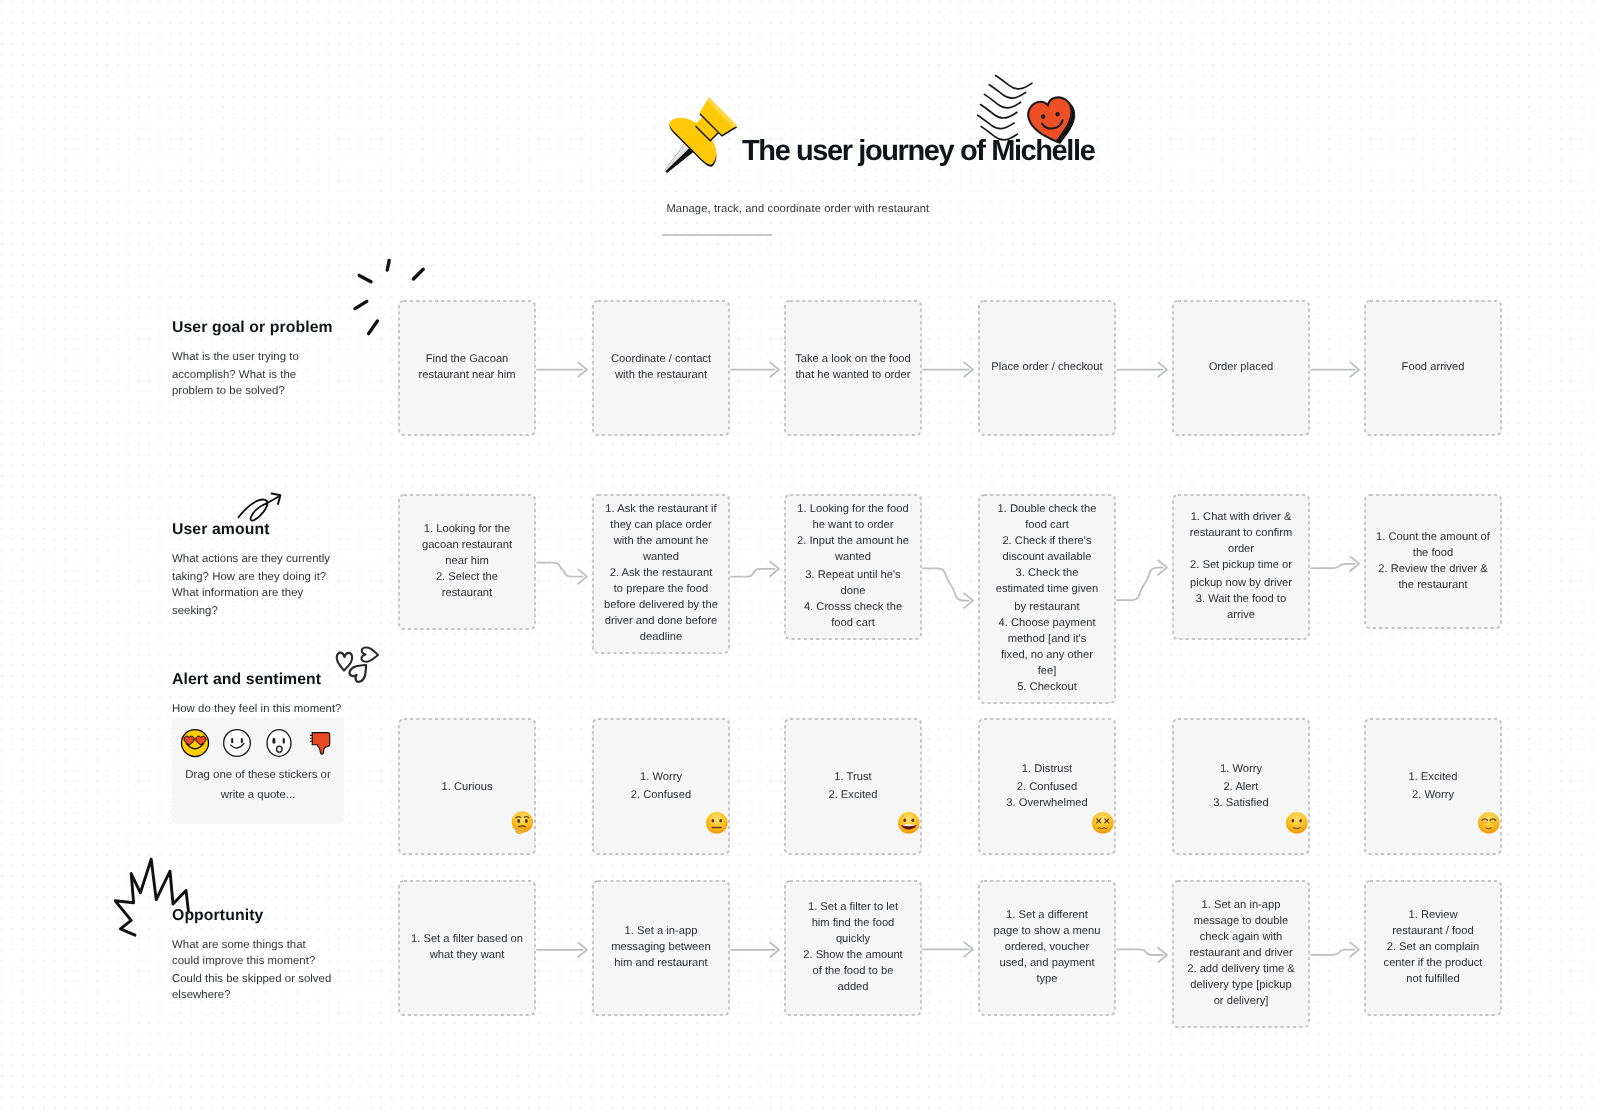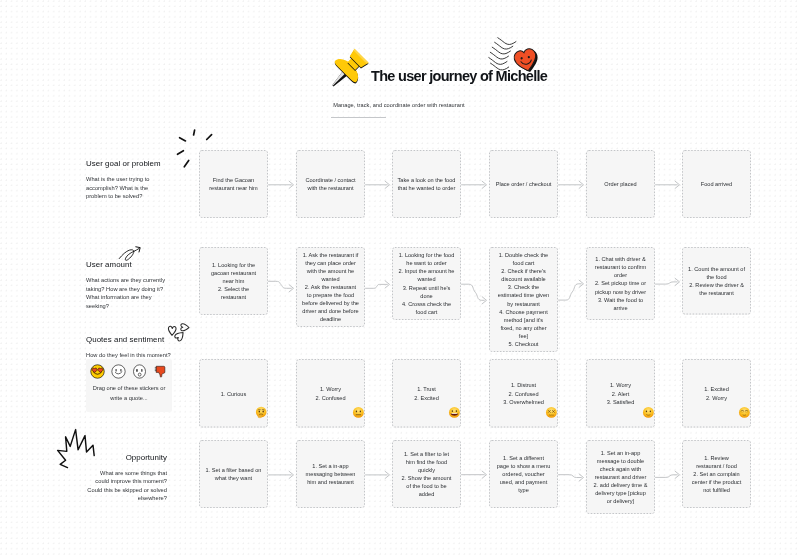--- a/index.html
+++ b/index.html
@@ -19,21 +19,21 @@
               color:#111418;letter-spacing:-0.7px;white-space:nowrap;}
   .pin-icon{position:absolute;left:-9px;top:2px;width:54px;height:54px;}
   .pin-icon svg{display:block;width:54px;height:54px;}
   .heart-icon{position:absolute;left:157px;top:-4px;width:56px;height:40px;}
   .heart-icon svg{display:block;width:56px;height:40px;overflow:visible;}
   .subtitle{position:absolute;left:3.2px;top:60.6px;font-size:5.6px;color:#2f3236;letter-spacing:0.06px;}
   .rule{position:absolute;left:0.8px;top:75.9px;width:55.5px;height:1px;background:#c5c7ca;}
 
   
   .sec{position:absolute;left:86px;width:81px;}
-  .sec h3{margin:0;font-size:7.9px;font-weight:normal;color:#111418;letter-spacing:0.05px;
+  .sec h3{margin:0;font-size:7.9px;font-weight:bold;color:#111418;letter-spacing:0.05px;
           line-height:10px;white-space:nowrap;}
   .sec p{margin:6px 0 0 0;font-size:5.7px;line-height:8.5px;color:#2f3236;letter-spacing:0.02px;}
   .sec.wide{width:110px;}
 
   
   .card{position:absolute;box-sizing:border-box;background:#f6f6f6;
         border-radius:3px;
         display:flex;align-items:center;justify-content:center;
         font-size:5.6px;line-height:8.06px;color:#2c2f33;text-align:center;}
   .card .txt{padding:0 6.3px;width:100%;box-sizing:border-box;position:relative;z-index:2;}
@@ -102,24 +102,24 @@
   <div id="sections-root">
       <div class="sec" style="top: 159px;">
         <h3>User goal or problem</h3>
         <p>What is the user trying to accomplish? What is the problem to be solved?</p>
       </div>
       <div class="sec" style="top: 260px;">
         <h3>User amount</h3>
         <p>What actions are they currently taking? How are they doing it? What information are they seeking?</p>
       </div>
       <div class="sec wide" style="top: 334.5px;">
-        <h3>Quotes and sentiment</h3>
+        <h3>Alert and sentiment</h3>
         <p>How do they feel in this moment?</p>
       </div>
-      <div class="sec" style="top: 452.8px; text-align: right;">
+      <div class="sec" style="top: 452.8px;">
         <h3>Opportunity</h3>
         <p>What are some things that could improve this moment? Could this be skipped or solved elsewhere?</p>
       </div>
     </div>
   <div id="cards-root">
       <div class="card" style="left: 199px; top: 150px; width: 69px; height: 68px;">
         <svg class="dash" viewBox="0 0 69 68">
           <rect x="0.5" y="0.5" width="68" height="67" rx="2.5" fill="none" stroke="#c3c5c8" stroke-width="1" stroke-dasharray="1.5 1.6"></rect>
         </svg>
         <div class="txt" style="width: 57px; padding: 0px; white-space: pre-line;">Find the Gacoan restaurant near him</div>

